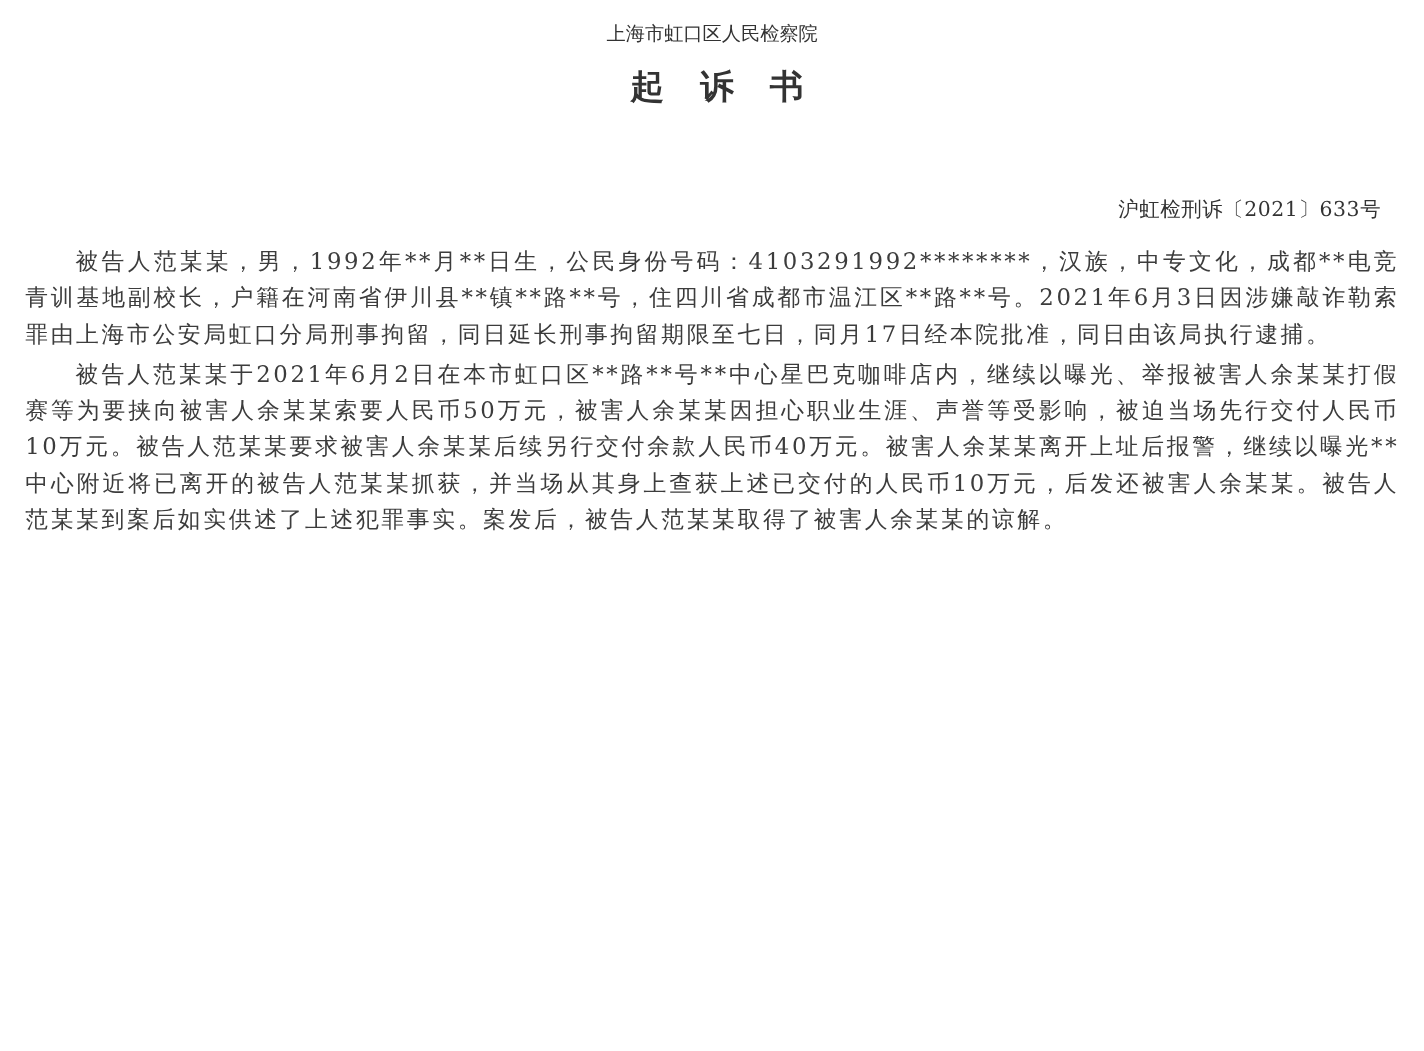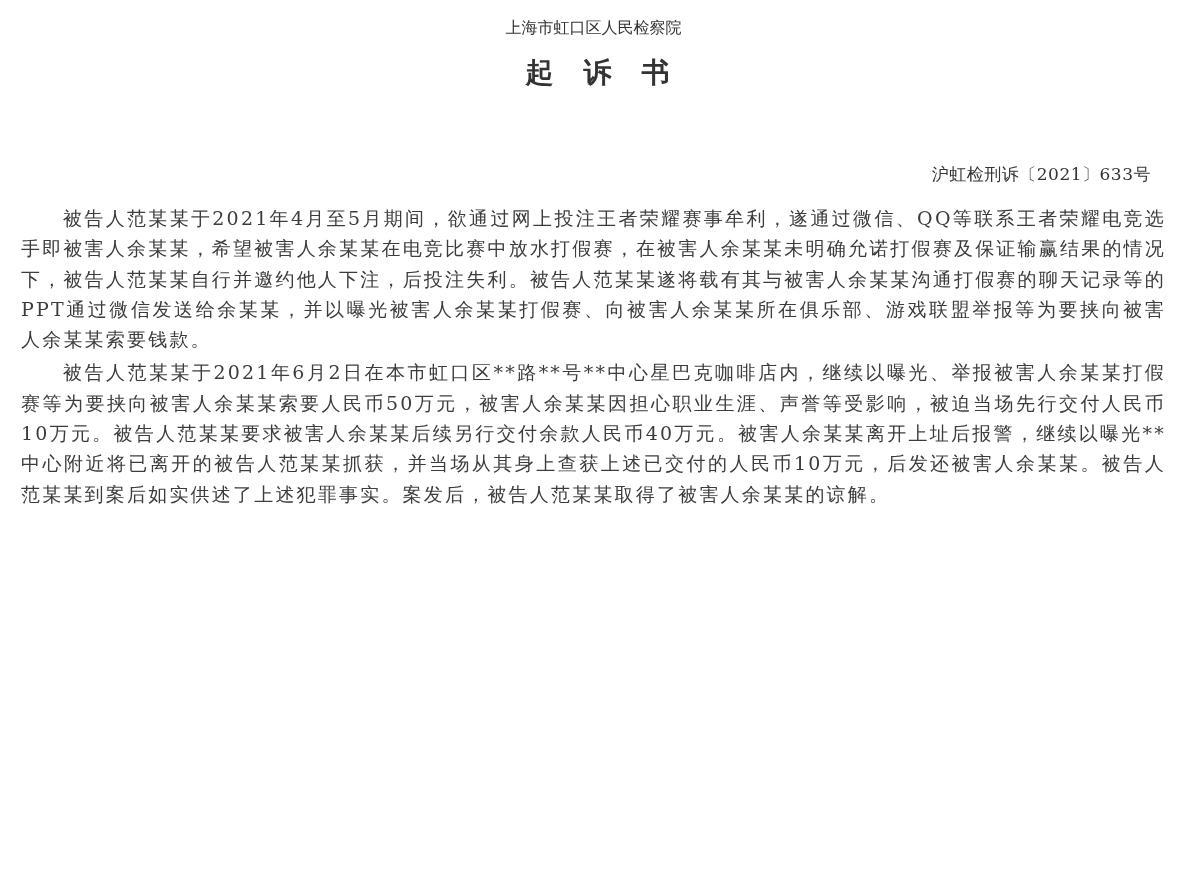--- a/index.html
+++ b/index.html
@@ -65,16 +65,16 @@
   </style>
 </head>
 <body>
 
 <div>
   <div class="org-name">上海市虹口区人民检察院</div>
   <div class="doc-title">起诉书</div>
   <div class="doc-number">沪虹检刑诉〔2021〕633号</div>
 
   <div class="body">
-    <p>被告人范某某于2021年4月至5月期间，欲通过网上投注王者荣耀赛事牟利，遂通过微信、QQ等联系王者荣耀电竞选手即被害人余某某，希望被害人余某某在电竞比赛中放水打假赛，在被害人余某某未明确允诺打假赛及保证输赢结果的情况下，被告人范某某自行并邀约他人下注，后投注失利。被告人范某某遂将载有其与被害人余某某沟通打假赛的聊天记录等的PPT通过微信发送给余某某，并以曝光被害人余某某打假赛、向被害人余某某所在俱乐部、游戏联盟举报等为要挟向被害人余某某索要钱款。</p>
+    <p>被告人范某某，男，1992年**月**日生，公民身份号码：4103291992********，汉族，中专文化，成都**电竞青训基地副校长，户籍在河南省伊川县**镇**路**号，住四川省成都市温江区**路**号。2021年6月3日因涉嫌敲诈勒索罪由上海市公安局虹口分局刑事拘留，同日延长刑事拘留期限至七日，同月17日经本院批准，同日由该局执行逮捕。</p>
     <p>被告人范某某于2021年6月2日在本市虹口区**路**号**中心星巴克咖啡店内，继续以曝光、举报被害人余某某打假赛等为要挟向被害人余某某索要人民币50万元，被害人余某某因担心职业生涯、声誉等受影响，被迫当场先行交付人民币10万元。被告人范某某要求被害人余某某后续另行交付余款人民币40万元。被害人余某某离开上址后报警，继续以曝光**中心附近将已离开的被告人范某某抓获，并当场从其身上查获上述已交付的人民币10万元，后发还被害人余某某。被告人范某某到案后如实供述了上述犯罪事实。案发后，被告人范某某取得了被害人余某某的谅解。</p>
   </div>
 </div>
 
 </body></html>

